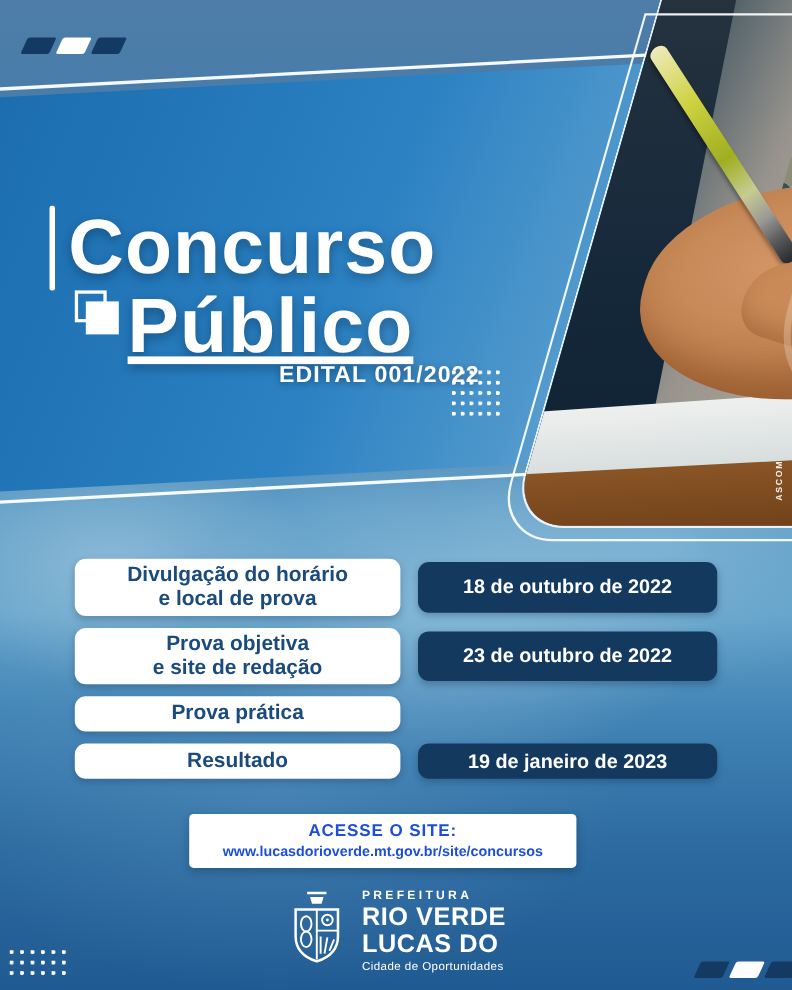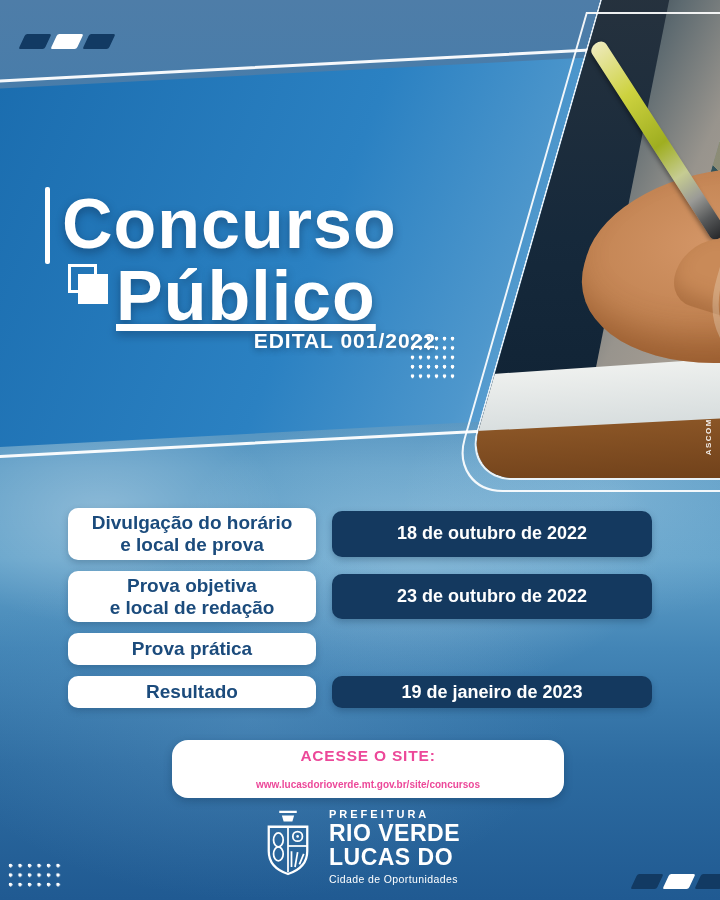--- a/index.html
+++ b/index.html
@@ -80,40 +80,40 @@
   .dots { position:absolute; background-image:radial-gradient(circle at 2.5px 2.5px, #fff 1.7px, transparent 2.1px); }
   .dots.edital-dots { left:410px; top:336px; width:48px; height:46px; background-size:8px 9.4px; }
   .dots.bl-dots { left:8px; top:863px; width:56px; height:28px; background-size:9.5px 9.5px; }
   
   .credit { position:absolute; right:7px; top:418px; writing-mode:vertical-rl; transform:rotate(180deg);
     font-size:8px; font-weight:bold; color:#fff; letter-spacing:1.5px; opacity:.9; }
   
   .schedule { position:absolute; left:68px; top:508px; width:584px; display:flex; flex-direction:column; gap:11px; }
   .row { display:flex; gap:16px; }
   .sched-label {
-    width:248px; min-height:46px; background:#fff; border-radius:10px;
+    width:296px; min-height:46px; background:#fff; border-radius:10px;
     display:flex; align-items:center; justify-content:center; text-align:center;
     color:#1b4b7c; font-weight:bold; font-size:19px; line-height:1.15;
     white-space:pre-line; padding:4px 8px; box-shadow:0 3px 7px rgba(10,40,70,.25);
   }
   .sched-value {
     flex:1; min-height:40px; margin-top:3px; margin-bottom:3px; background:#14395f; border-radius:10px;
     display:flex; align-items:center; justify-content:center;
     color:#fff; font-weight:bold; font-size:18px; white-space:nowrap; padding:0 6px;
     box-shadow:0 3px 7px rgba(10,40,70,.3);
   }
   .row.small .sched-label { min-height:32px; }
   .row.small .sched-value { min-height:32px; margin:0; }
   
   .site-box {
-    position:absolute; left:172px; top:740px; width:392px; background:#fff; border-radius:16px;
-    padding:7px 8px 8px; text-align:center; color:#ec4899; box-shadow:0 3px 8px rgba(10,40,70,.3);
+    position:absolute; left:172px; top:740px; width:352px; background:#fff; border-radius:4px;
+    padding:7px 8px 8px; text-align:center; color:#1d4ed8; box-shadow:0 3px 8px rgba(10,40,70,.3);
   }
   .site-cta { font-size:15.5px; font-weight:bold; letter-spacing:.8px; }
-  .site-url { font-size:10px; font-weight:bold; margin-top:14px; }
+  .site-url { font-size:13px; font-weight:bold; margin-top:1px; }
   
   .footer { position:absolute; left:0; right:0; top:808px; display:flex; justify-content:center; align-items:center; gap:13px; color:#fff; }
   .crest { flex:0 0 auto; }
   .f-org { font-size:11px; font-weight:bold; letter-spacing:3px; margin-bottom:2px; }
   .f-city { font-size:23px; font-weight:bold; line-height:1.04; letter-spacing:.5px; }
   .f-slogan { font-size:10.5px; margin-top:3px; letter-spacing:.4px; }
 </style>
 </head>
 <body>
 
@@ -172,21 +172,21 @@
   <div class="credit">ASCOM</div>
 
   <div class="schedule">
     <div class="row">
       <div class="sched-label">Divulgação do horário
 e local de prova</div>
       <div class="sched-value">18 de outubro de 2022</div>
     </div>
     <div class="row">
       <div class="sched-label">Prova objetiva
-e local de redação</div>
+e site de redação</div>
       <div class="sched-value">23 de outubro de 2022</div>
     </div>
     <div class="row small">
       <div class="sched-label">Prova prática</div>
     </div>
     <div class="row small">
       <div class="sched-label">Resultado</div>
       <div class="sched-value">19 de janeiro de 2023</div>
     </div>
   </div>

